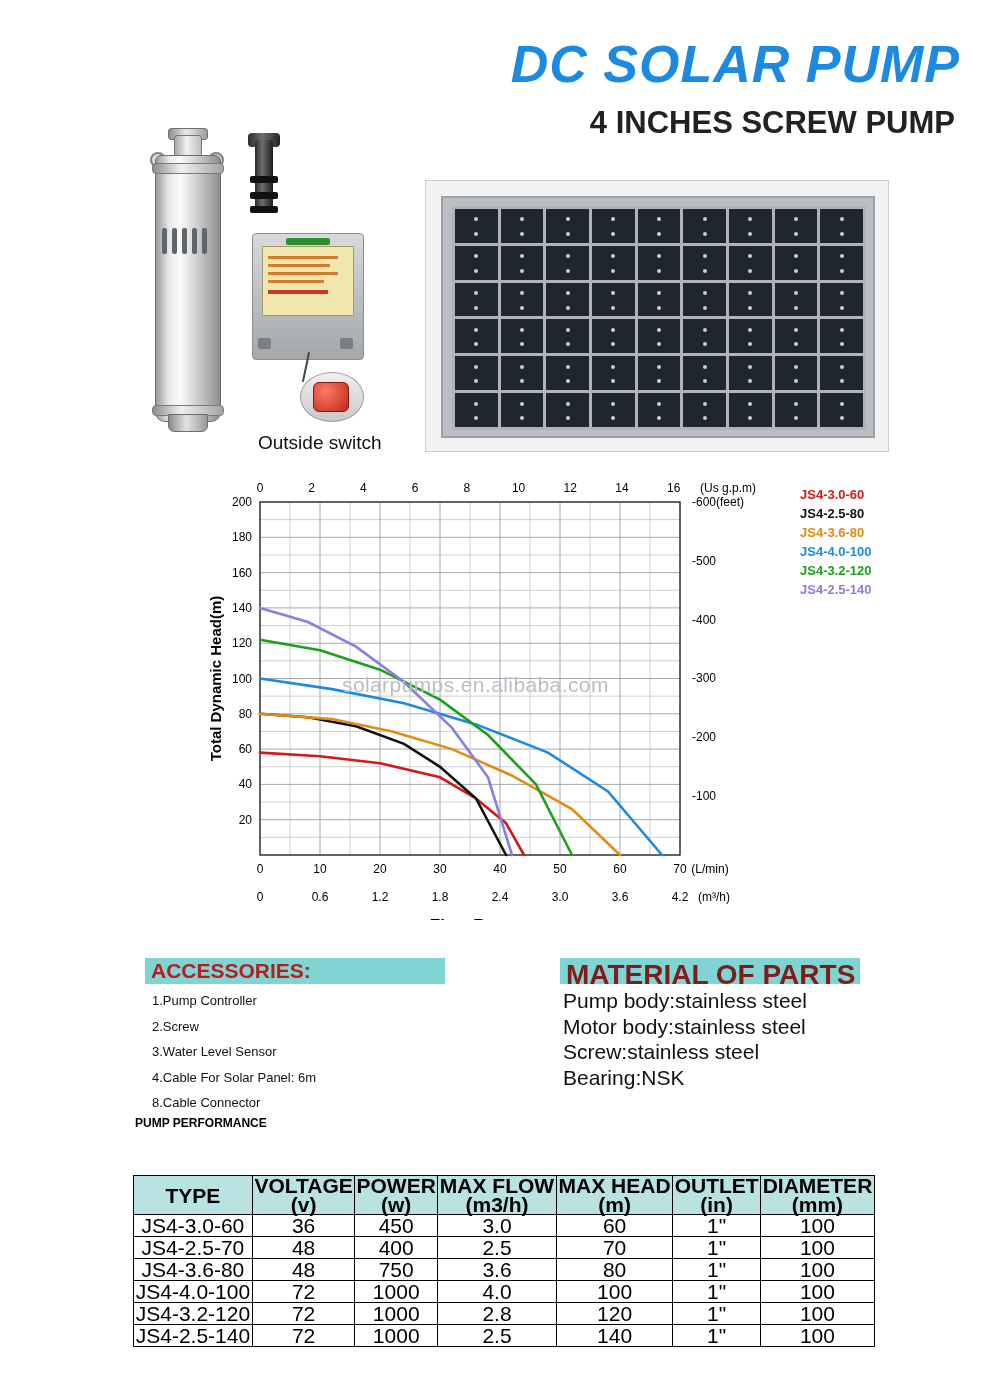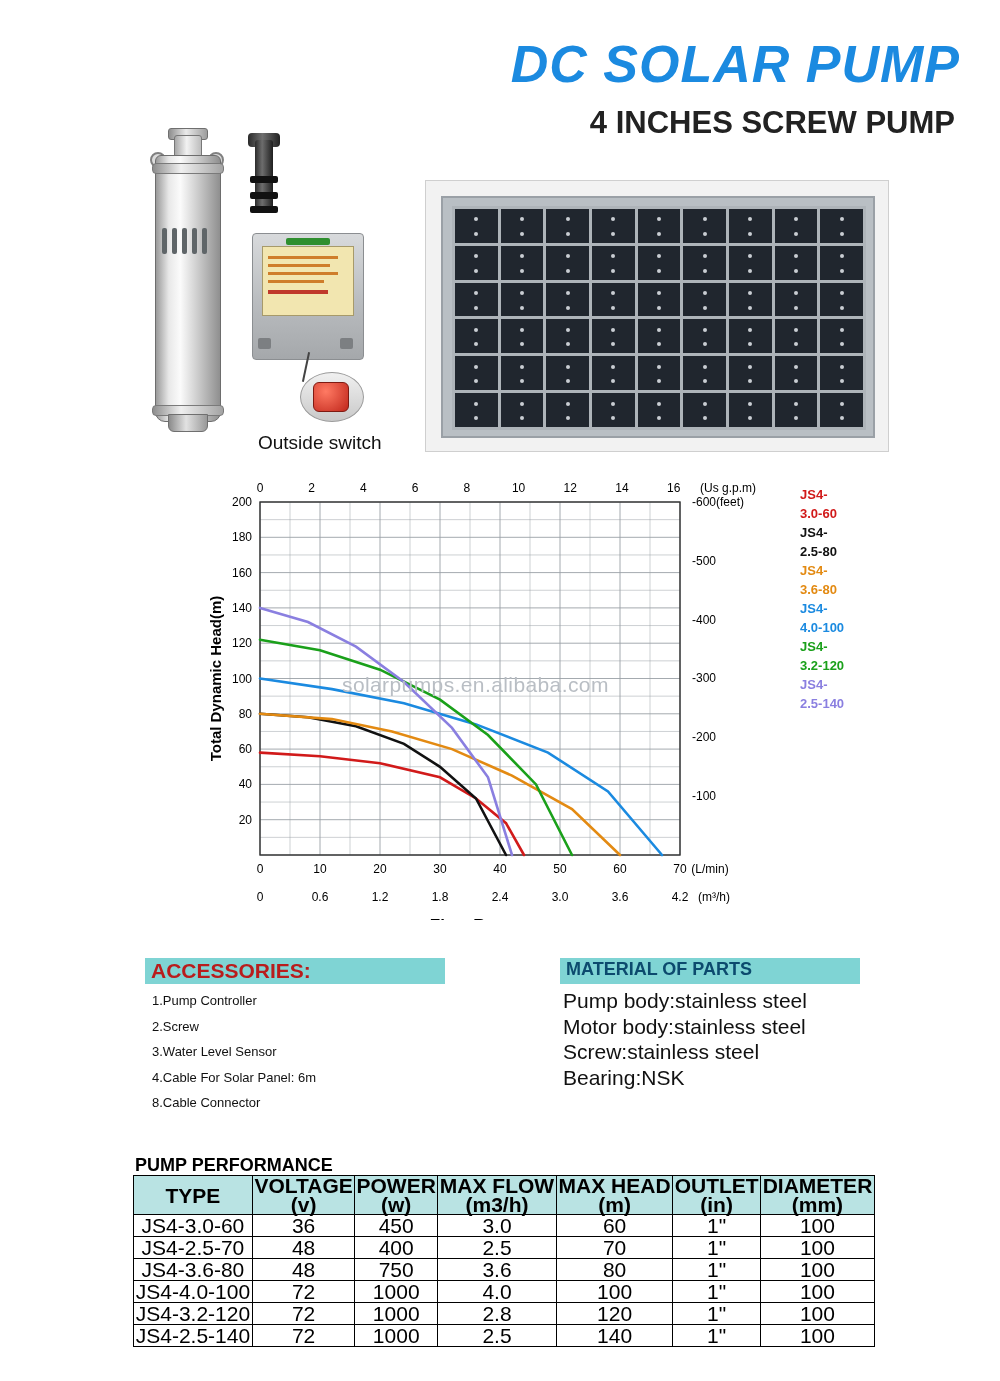--- a/index.html
+++ b/index.html
@@ -1,20 +1,20 @@
 <!DOCTYPE html>
 <html><head>
 <meta charset="utf-8">
 <style>
   html,body{margin:0;padding:0;}
   body{
     width:1000px;height:1381px;background:#ffffff;position:relative;
     font-family:"Liberation Sans", sans-serif;color:#000;overflow:hidden;
   }
-  .page{position:relative;width:848px;height:1381px;}
+  .page{position:relative;width:848px;height:1381px;padding-left:36px;}
 
   
   .title-main{
     position:absolute;left:0;top:34px;width:960px;text-align:right;
     font-size:52px;font-weight:bold;font-style:italic;color:#1b8ae0;
     letter-spacing:1px;
   }
   .title-sub{
     position:absolute;left:0;top:105px;width:955px;text-align:right;
     font-size:31px;font-weight:bold;color:#222;
@@ -126,26 +126,26 @@
   }
 
   
   .acc-head{
     position:absolute;left:145px;top:958px;width:300px;height:26px;background:#7fd4d4;
   }
   .acc-head span{position:absolute;left:6px;top:1px;font-size:21px;font-weight:bold;color:#b91c1c;}
   .mat-head{
     position:absolute;left:560px;top:958px;width:300px;height:26px;background:#7fd4d4;
   }
-  .mat-head span{position:absolute;left:6px;top:1px;font-size:18px;font-weight:bold;color:#0c4a6e;}
+  .mat-head span{position:absolute;left:6px;top:1px;font-size:28px;font-weight:bold;color:#7f1d1d;}
   .acc-list{position:absolute;left:152px;top:988px;font-size:13px;line-height:25.5px;color:#111;}
   .mat-list{position:absolute;left:563px;top:988px;font-size:21px;line-height:25.5px;color:#111;}
 
   
-  .perf-title{position:absolute;left:135px;top:1155px;font-size:18px;font-weight:bold;}
+  .perf-title{position:absolute;left:135px;top:1116px;font-size:12px;font-weight:bold;}
   table.perf{
     position:absolute;left:133px;top:1175px;width:742px;border-collapse:collapse;
     font-size:21px;
   }
   table.perf th{
     background:#b9e3e3;border:1px solid #000;font-weight:bold;text-align:center;padding:0;
     height:19px;line-height:19px;
   }
   table.perf th .u{display:block;font-weight:bold;}
   table.perf td{

